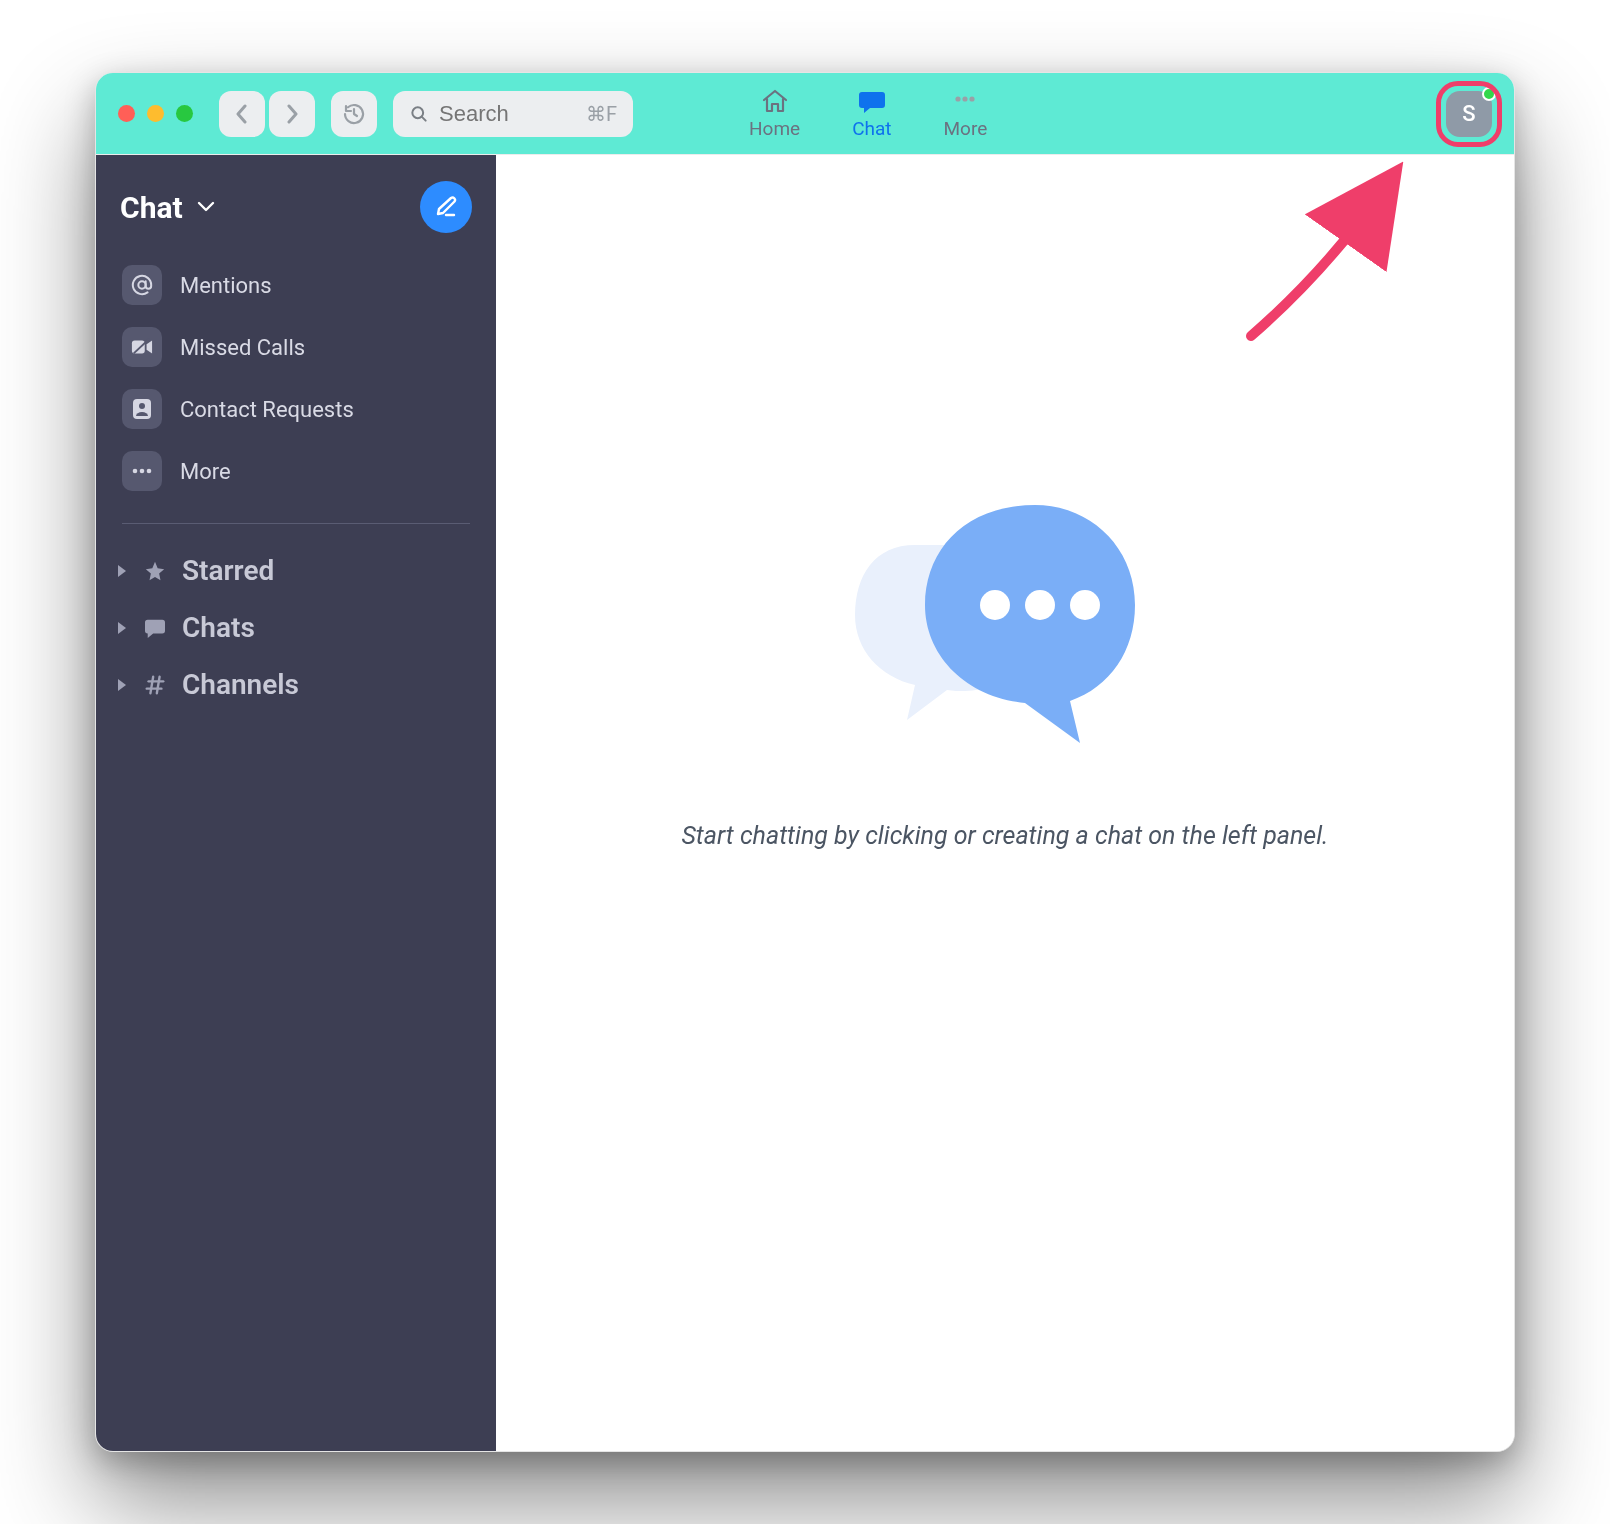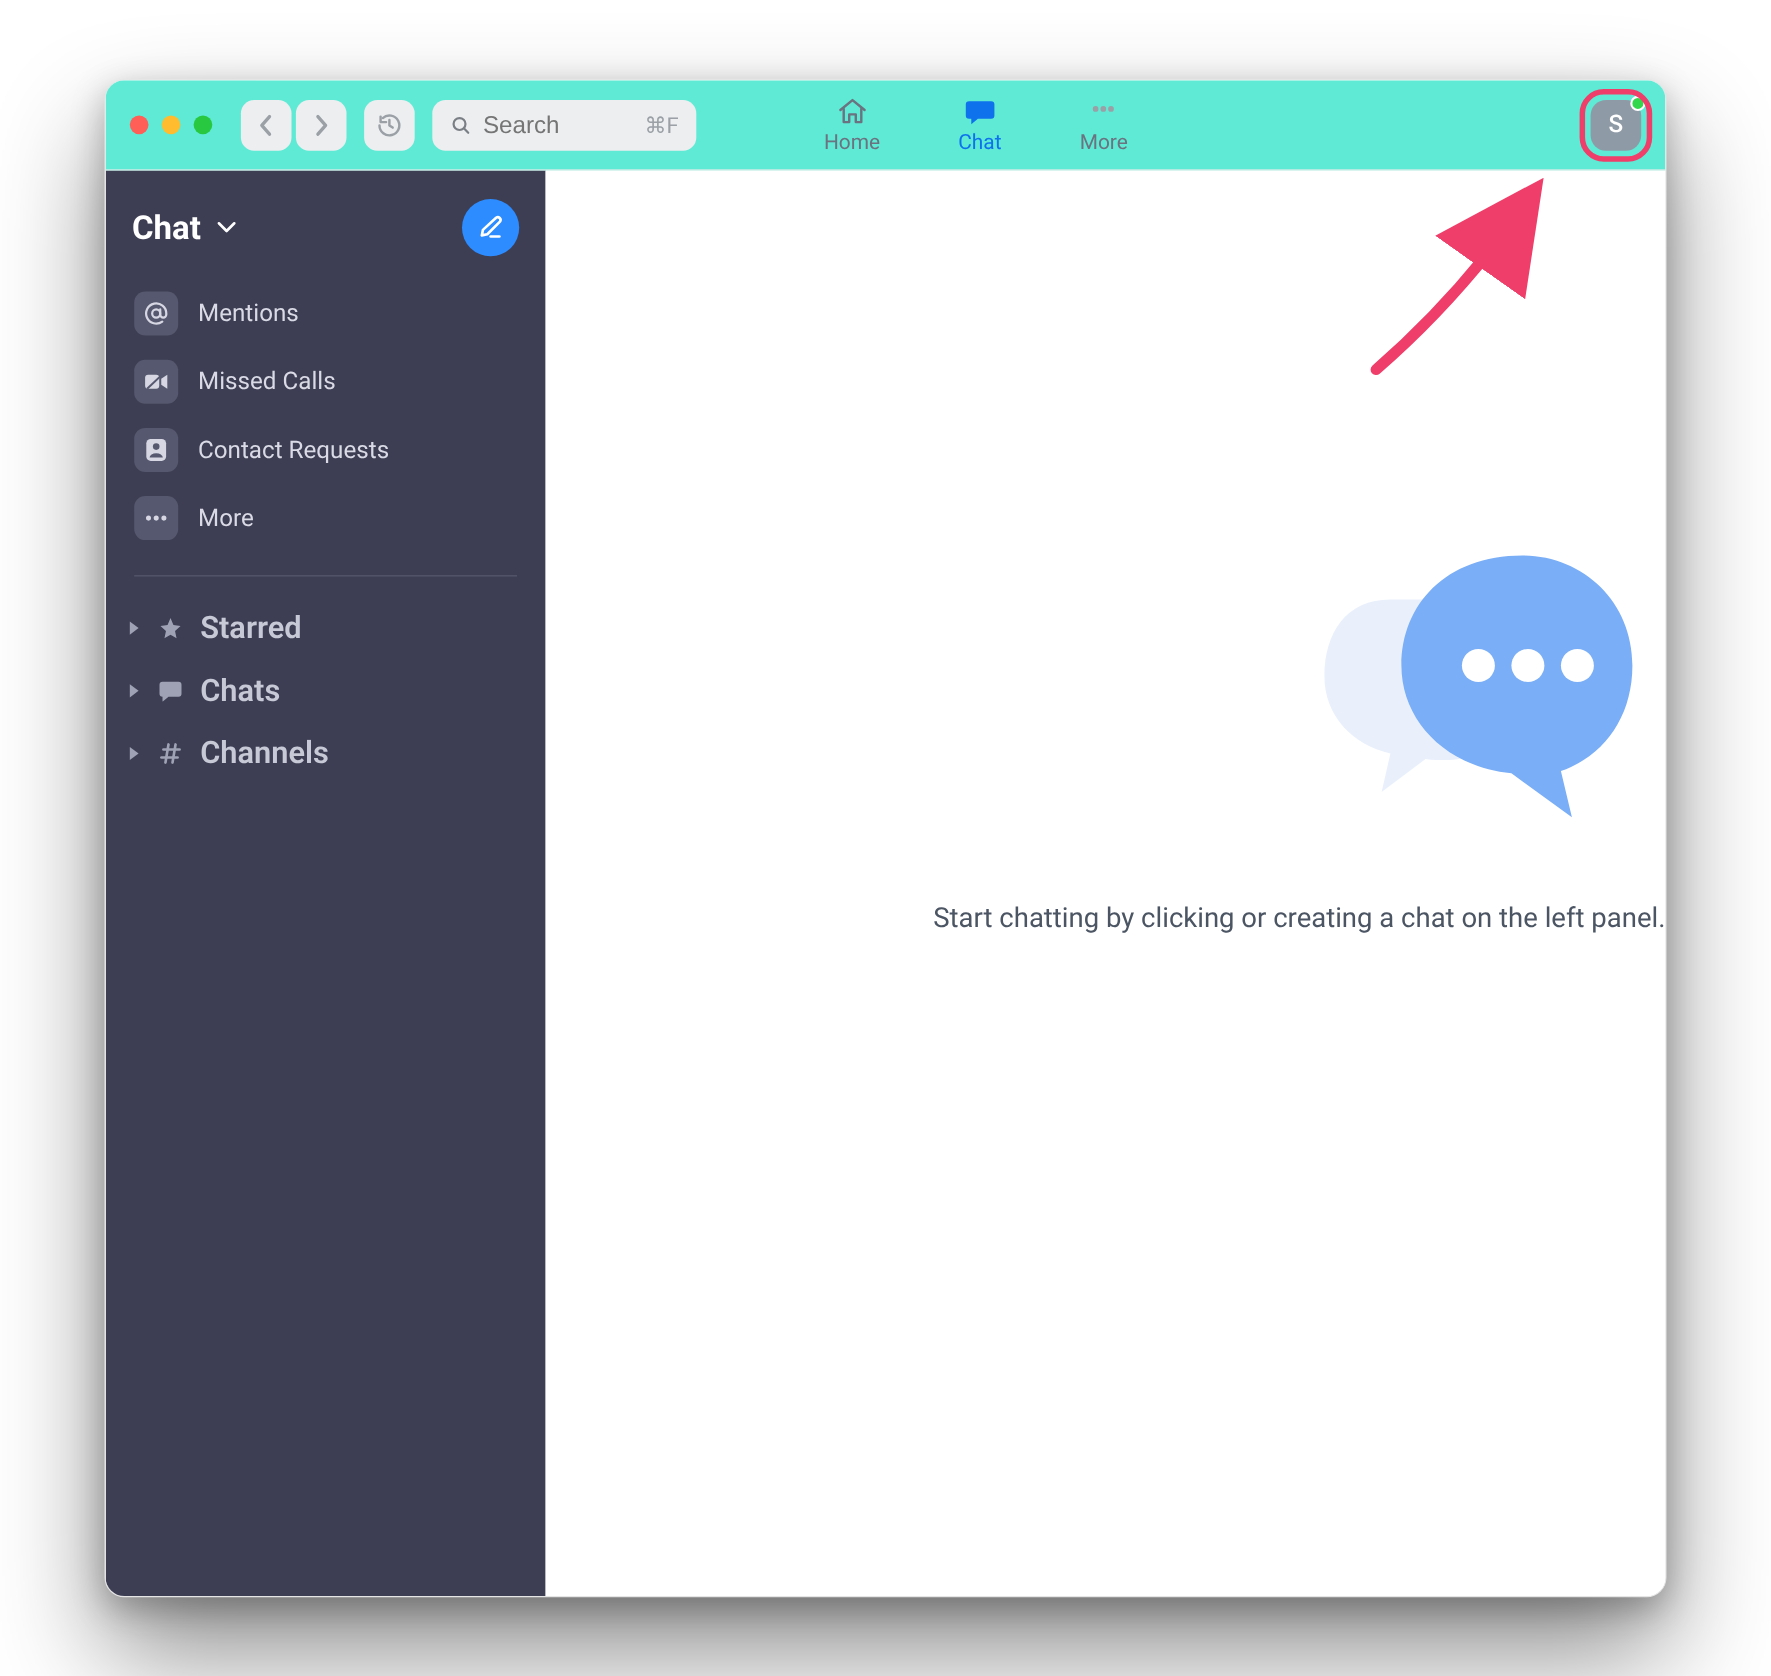--- a/index.html
+++ b/index.html
@@ -64,21 +64,21 @@
     color: #7a7f85;
   }
   .search-field input {
     border: none; outline: none; background: transparent;
     font-size: 22px; color: #5f6368; flex: 1; width: 100%;
   }
   .kbd { font-size: 20px; color: #9aa0a6; }
 
   .nav-tabs {
     display: flex;
-    gap: 71px;
+    gap: 52px;
     margin-left: 100px;
     align-items: center;
     height: 100%;
   }
   .nav-tab {
     display: flex; flex-direction: column; align-items: center; justify-content: center;
     gap: 3px; cursor: pointer;
     color: #6b7280; font-size: 19px;
     height: 100%;
   }
@@ -169,22 +169,23 @@
     border-top: 6px solid transparent;
     border-bottom: 6px solid transparent;
     border-left: 8px solid #9fa1b5;
     margin-right: 2px;
   }
   .sec-icon { width: 26px; display:flex; justify-content:center; color:#9fa1b5; }
 
   
   .main {
     flex: 1; background: #fff;
-    display: flex; flex-direction: column; align-items: flex-end; justify-content: flex-start;
+    display: flex; flex-direction: column; align-items: center; justify-content: flex-start;
     padding-top: 320px;
+    font-style: italic;
   }
   .empty-illustration { margin-bottom: 52px; }
   .empty-text {
     font-size: 25px; color: #4b5563; text-align: center;
   }
 </style>
 </head>
 <body>
 
 <div class="window">

